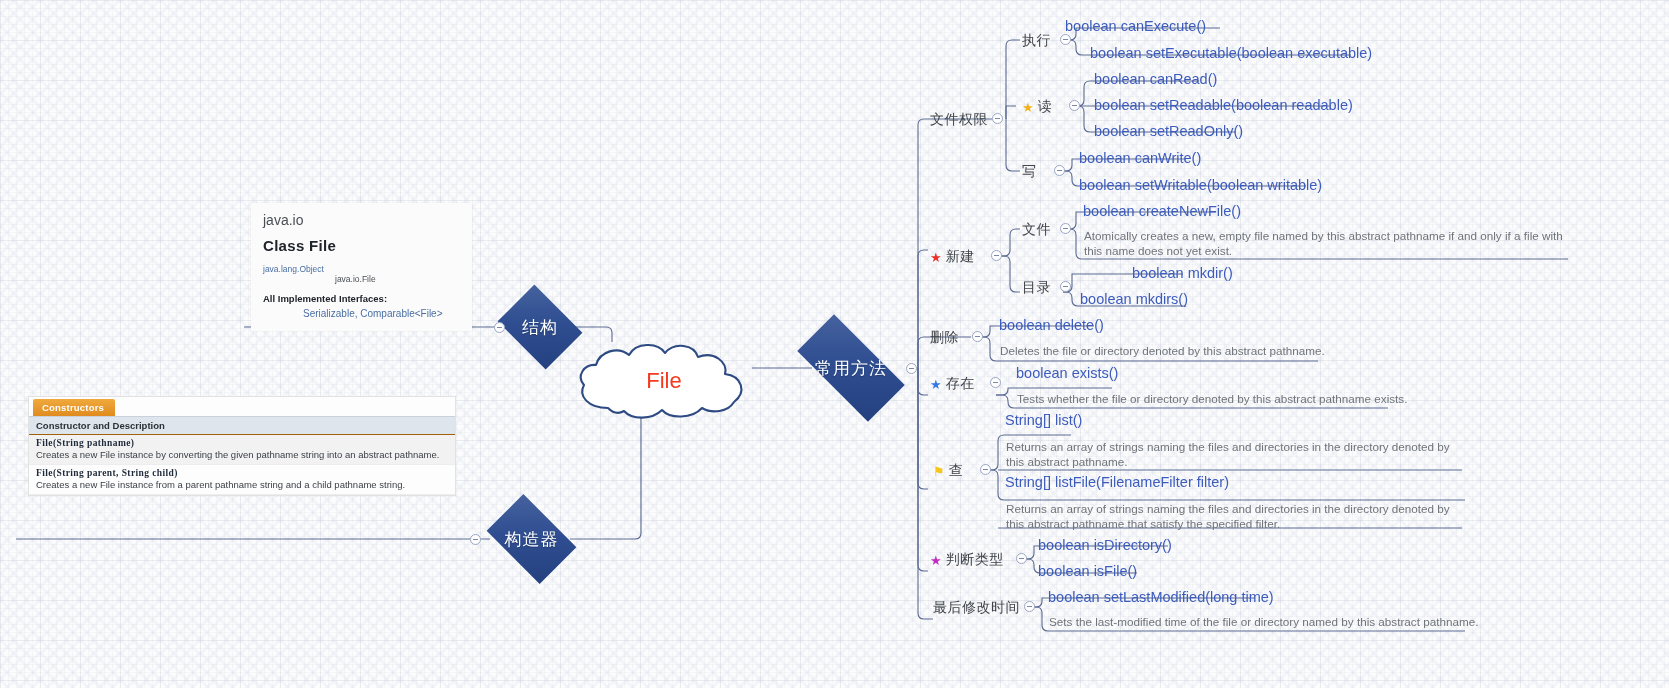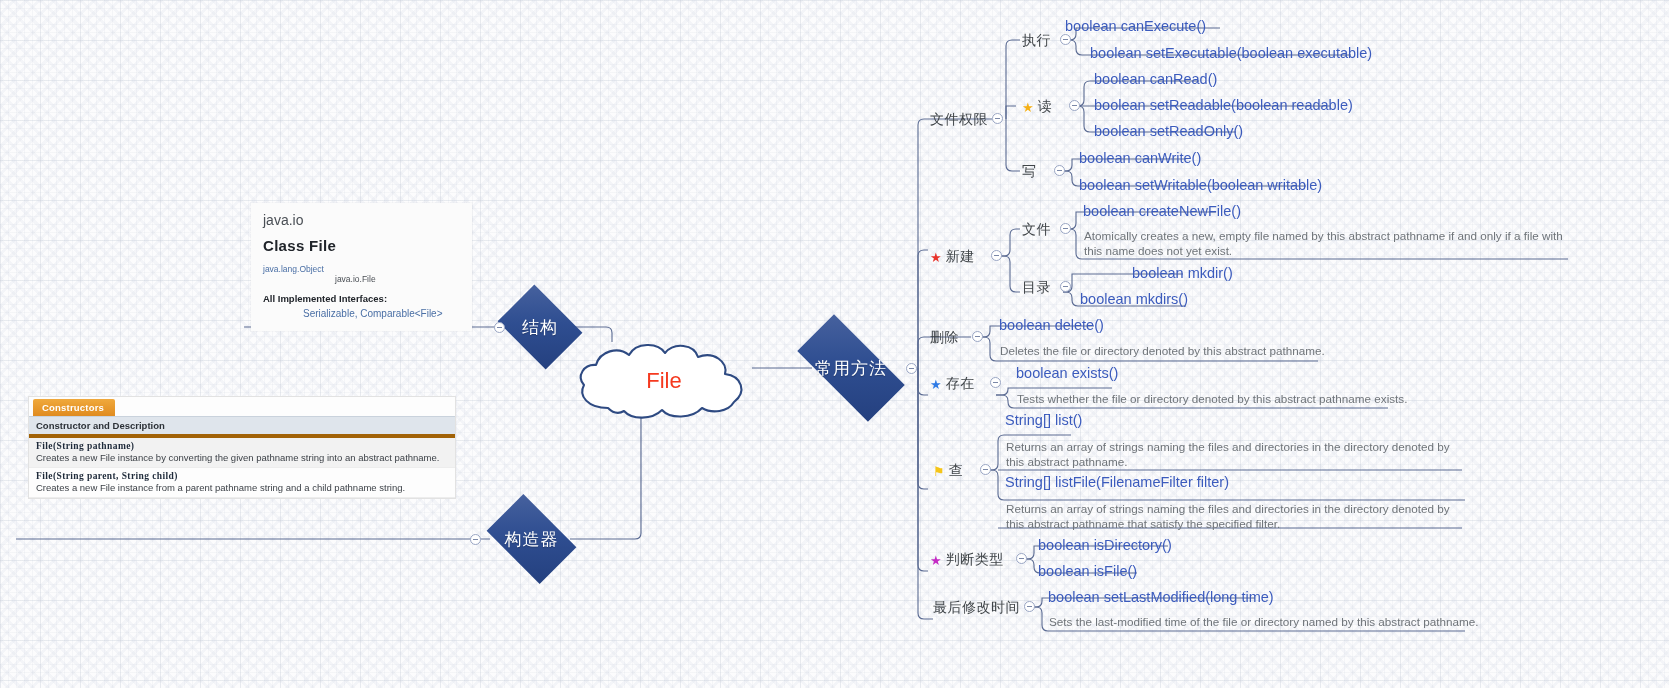--- a/index.html
+++ b/index.html
@@ -99,21 +99,21 @@
     background:#fdfdfd;box-sizing:border-box;
     border:1px solid #e2e2e2;
   }
   #ctor-tab{
     display:inline-block;background:linear-gradient(to bottom,#f0a93c,#e08b1f);
     color:#ffffff;font-size:9.5px;font-weight:bold;padding:3px 11px 3px 9px;
     border-radius:2px 2px 0 0;letter-spacing:.2px;
   }
   #ctor-head{
     background:#dfe5ec;color:#2c3137;font-size:9.5px;font-weight:bold;
-    padding:3px 7px;border-top:1px solid #c9d2dc;border-bottom:4px solid #a16207;
+    padding:3px 7px;border-top:1px solid #c9d2dc;border-bottom:1px solid #a16207;
   }
   .ctor-row{padding:3px 7px 4px 7px;border-bottom:1px solid #ededed;}
   .ctor-row.alt{background:#f2f2f2;}
   .ctor-sig{
     font-family:"Liberation Serif","DejaVu Serif",serif;
     font-size:9.5px;font-weight:bold;color:#1e2a3a;letter-spacing:.4px;
   }
   .ctor-desc{font-size:9.5px;color:#3a3f45;margin-top:1px;}
 </style>
 </head>

